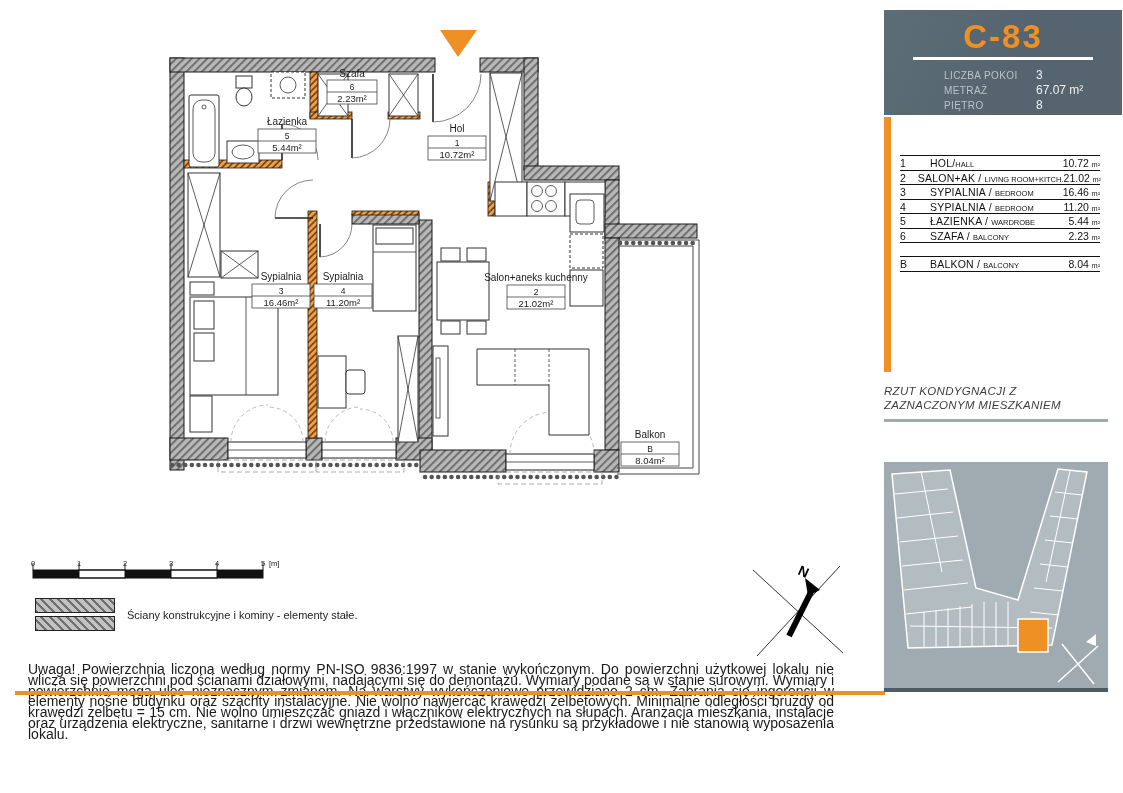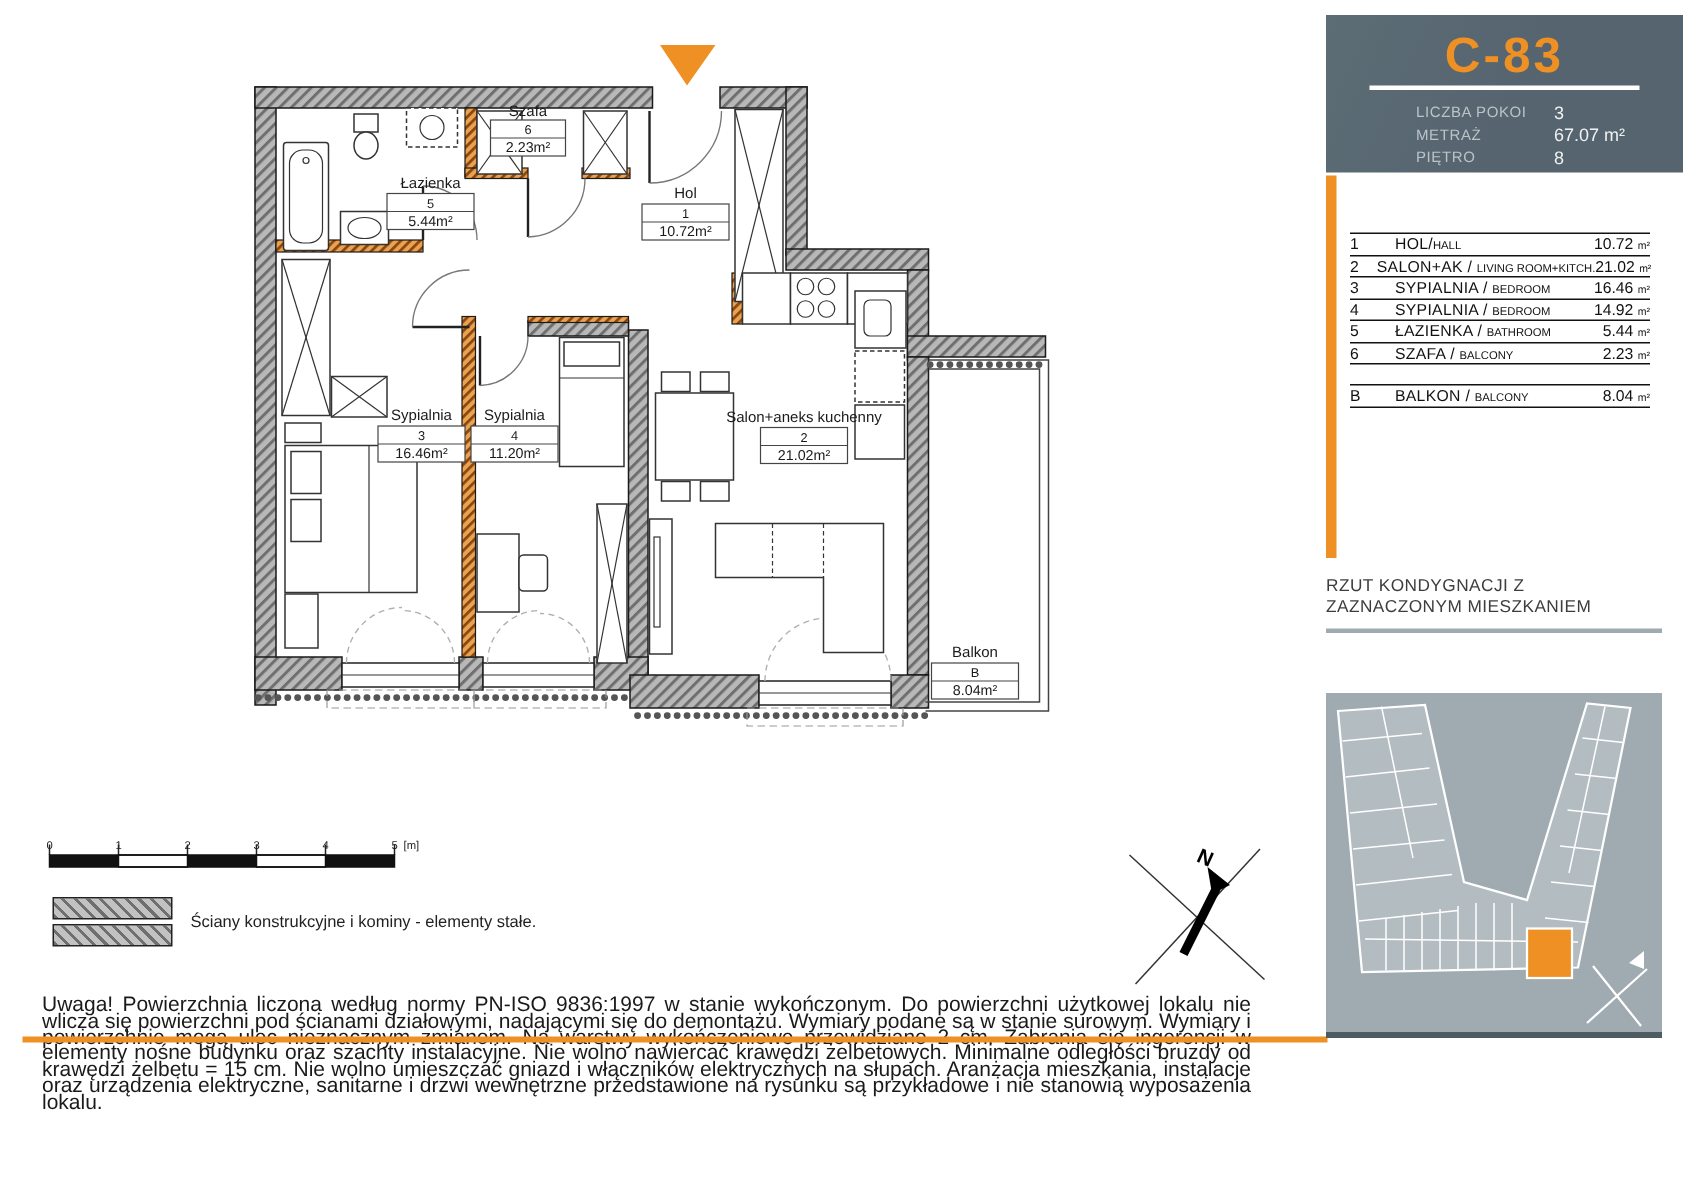--- a/index.html
+++ b/index.html
@@ -59,21 +59,21 @@
   .t-row{display:flex;align-items:baseline;border-top:1px solid #111;padding:1px 0 1px 0;height:11.5px;}
   .t-row.last{border-bottom:1px solid #111;}
   .t-no{width:18px;}
   .t-name{flex:1;white-space:nowrap;letter-spacing:.2px;padding-left:12px;}
   .t-name .en{font-size:7.5px;letter-spacing:0;}
   .t-area{margin-left:auto;white-space:nowrap;}
   .t-area .un{font-size:7px;}
   .balcony-block{margin-top:13px;}
 
   .caption{position:absolute;left:884px;top:384px;width:190px;font-size:11.5px;
-     letter-spacing:.3px;color:#3d3d3d;line-height:14px;}
+     letter-spacing:.3px;color:#3d3d3d;line-height:14px;font-style:italic;}
   .caption-rule{position:absolute;left:884px;top:419px;width:224px;height:3px;background:#9FAAB1;}
   .minimap-svg{position:absolute;left:884px;top:462px;}
   .mm-line{stroke:#fff;stroke-width:1;}
 </style>
 </head>
 <body>
 
 <div class="page">
 
   <svg class="plan-svg" width="860" height="560" viewBox="0 0 860 560">
@@ -375,25 +375,25 @@
       <span class="t-area"><span>21.02</span> <span class="un">m²</span></span>
     </div>
     <div class="t-row">
       <span class="t-no">3</span>
       <span class="t-name"><span>SYPIALNIA</span> <span>/</span> <span class="en">BEDROOM</span></span>
       <span class="t-area"><span>16.46</span> <span class="un">m²</span></span>
     </div>
     <div class="t-row">
       <span class="t-no">4</span>
       <span class="t-name"><span>SYPIALNIA</span> <span>/</span> <span class="en">BEDROOM</span></span>
-      <span class="t-area"><span>14.92</span> <span class="un">m²</span></span>
+      <span class="t-area"><span>11.20</span> <span class="un">m²</span></span>
     </div>
     <div class="t-row">
       <span class="t-no">5</span>
-      <span class="t-name"><span>ŁAZIENKA</span> <span>/</span> <span class="en">BATHROOM</span></span>
+      <span class="t-name"><span>ŁAZIENKA</span> <span>/</span> <span class="en">WARDROBE</span></span>
       <span class="t-area"><span>5.44</span> <span class="un">m²</span></span>
     </div>
     <div class="t-row last">
       <span class="t-no">6</span>
       <span class="t-name"><span>SZAFA</span> <span>/</span> <span class="en">BALCONY</span></span>
       <span class="t-area"><span>2.23</span> <span class="un">m²</span></span>
     </div>
     <div class="balcony-block">
       <div class="t-row last">
         <span class="t-no">B</span>

